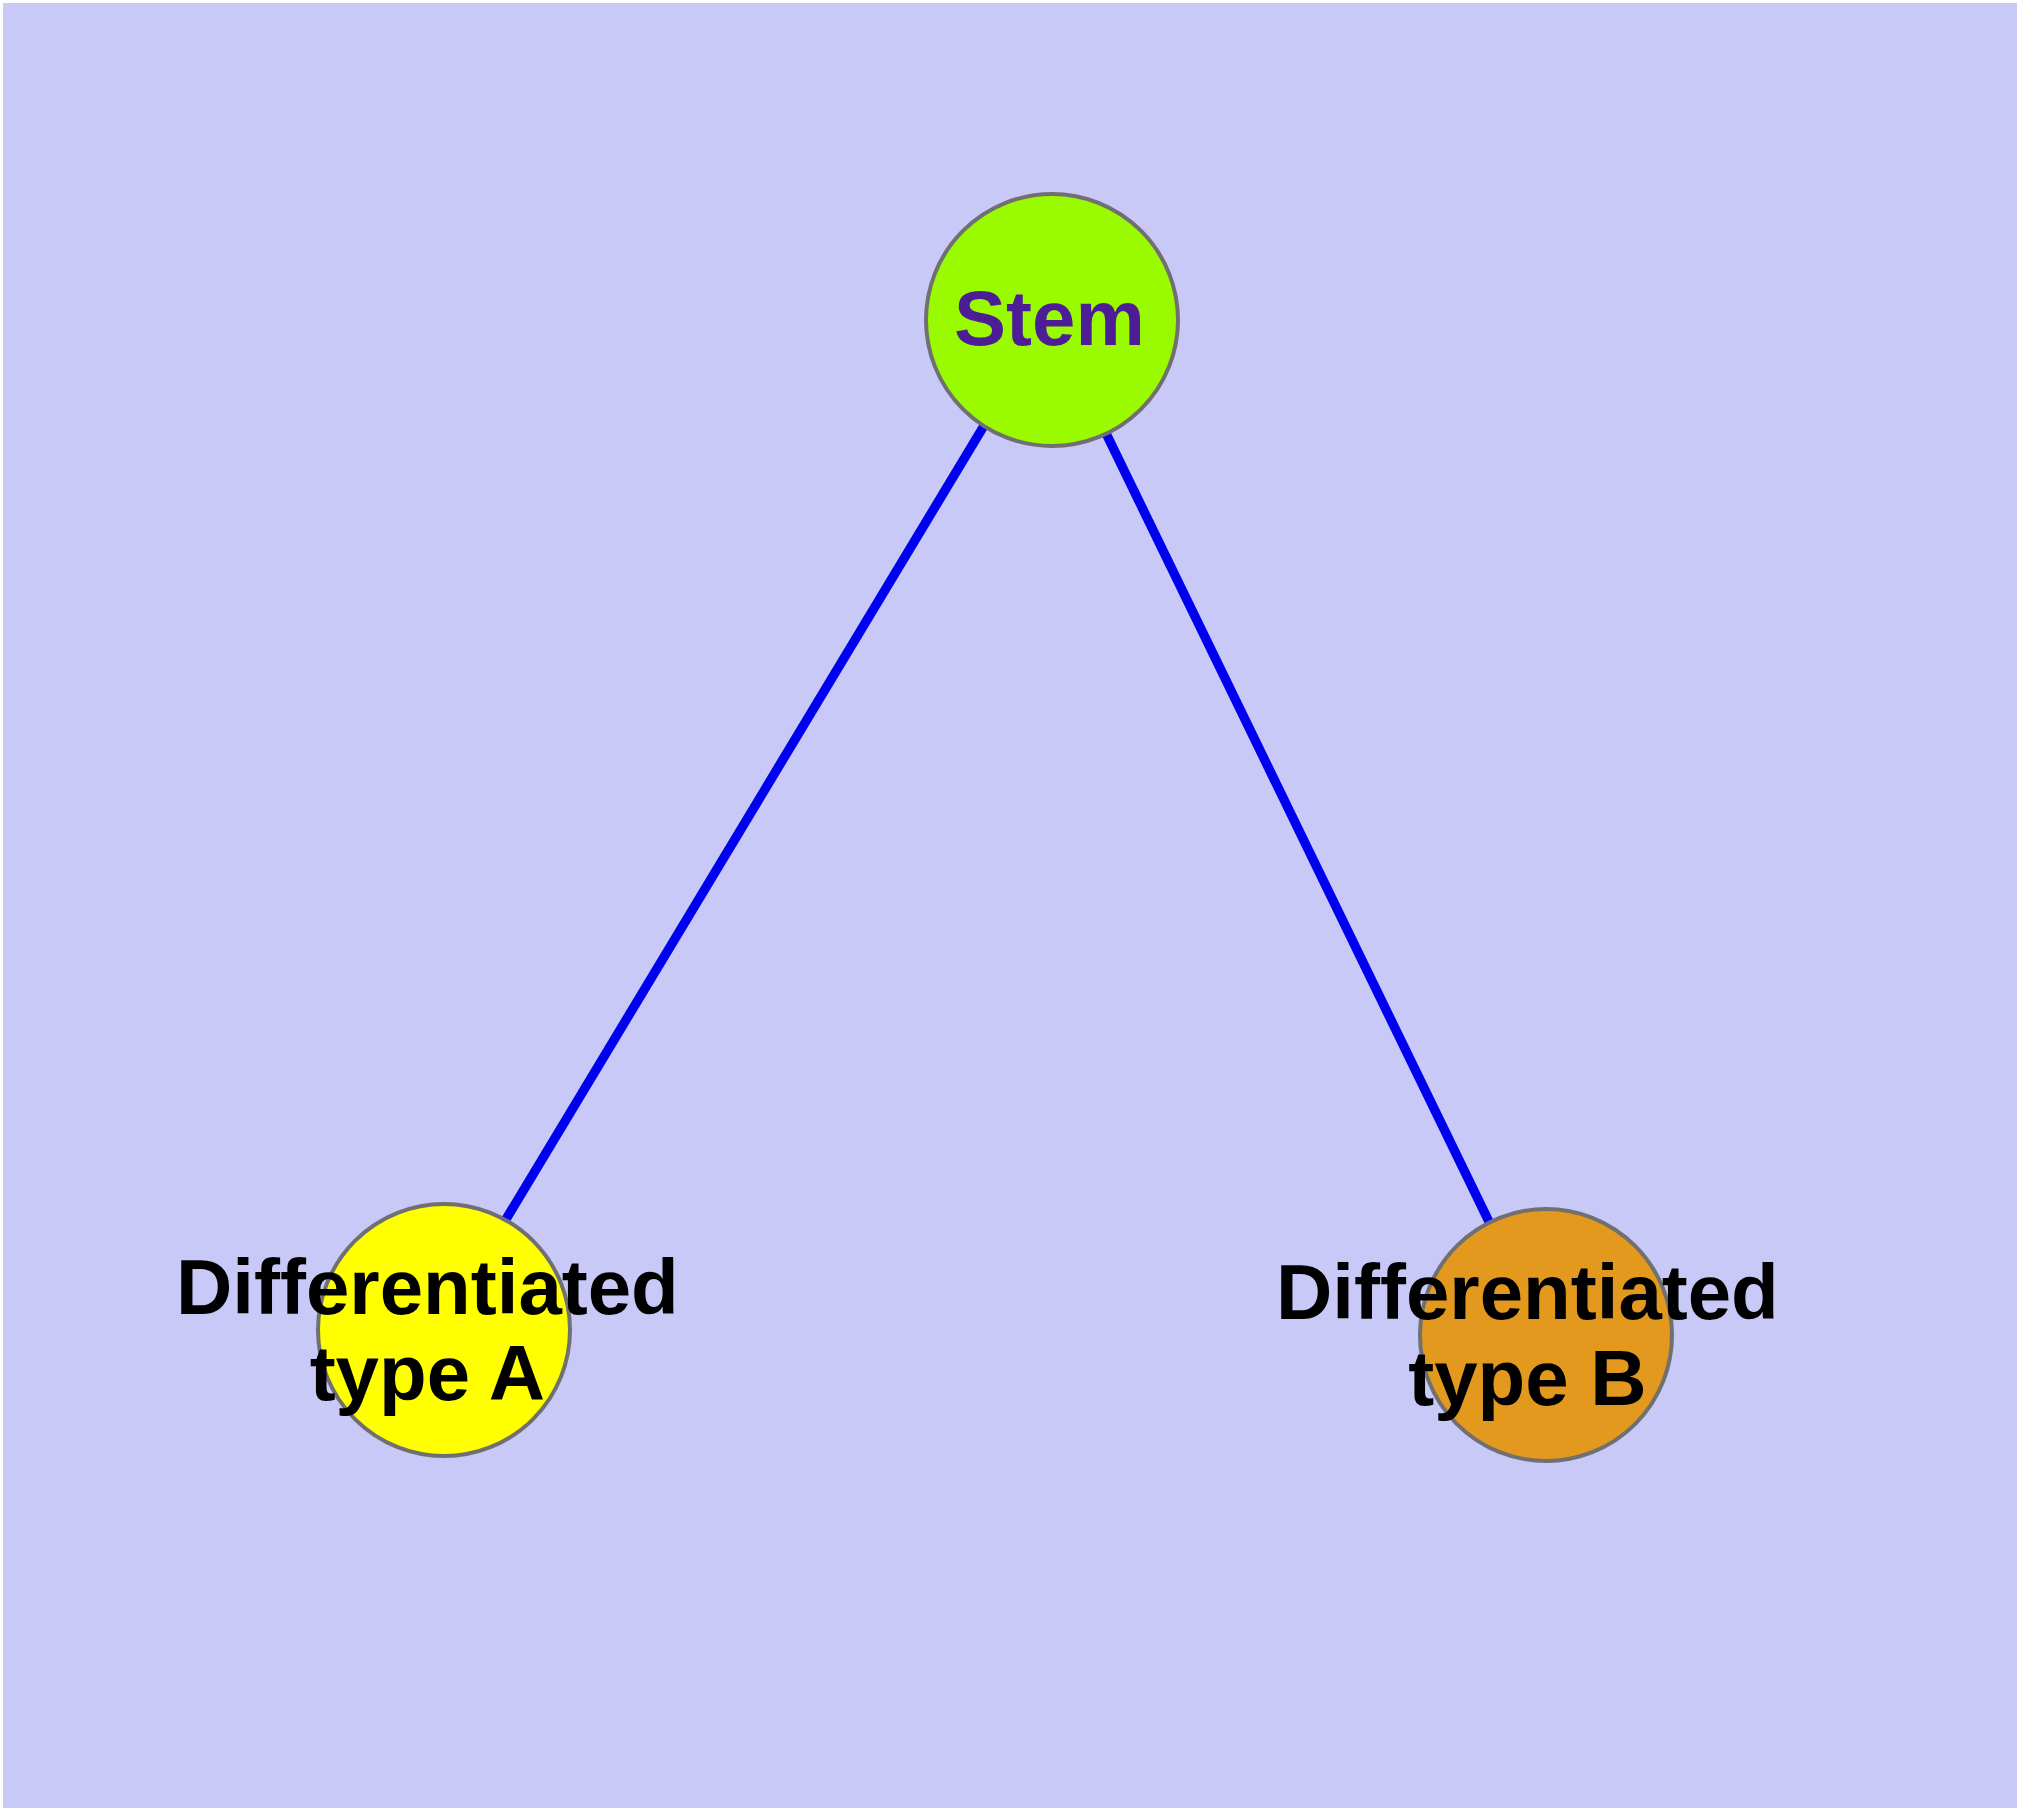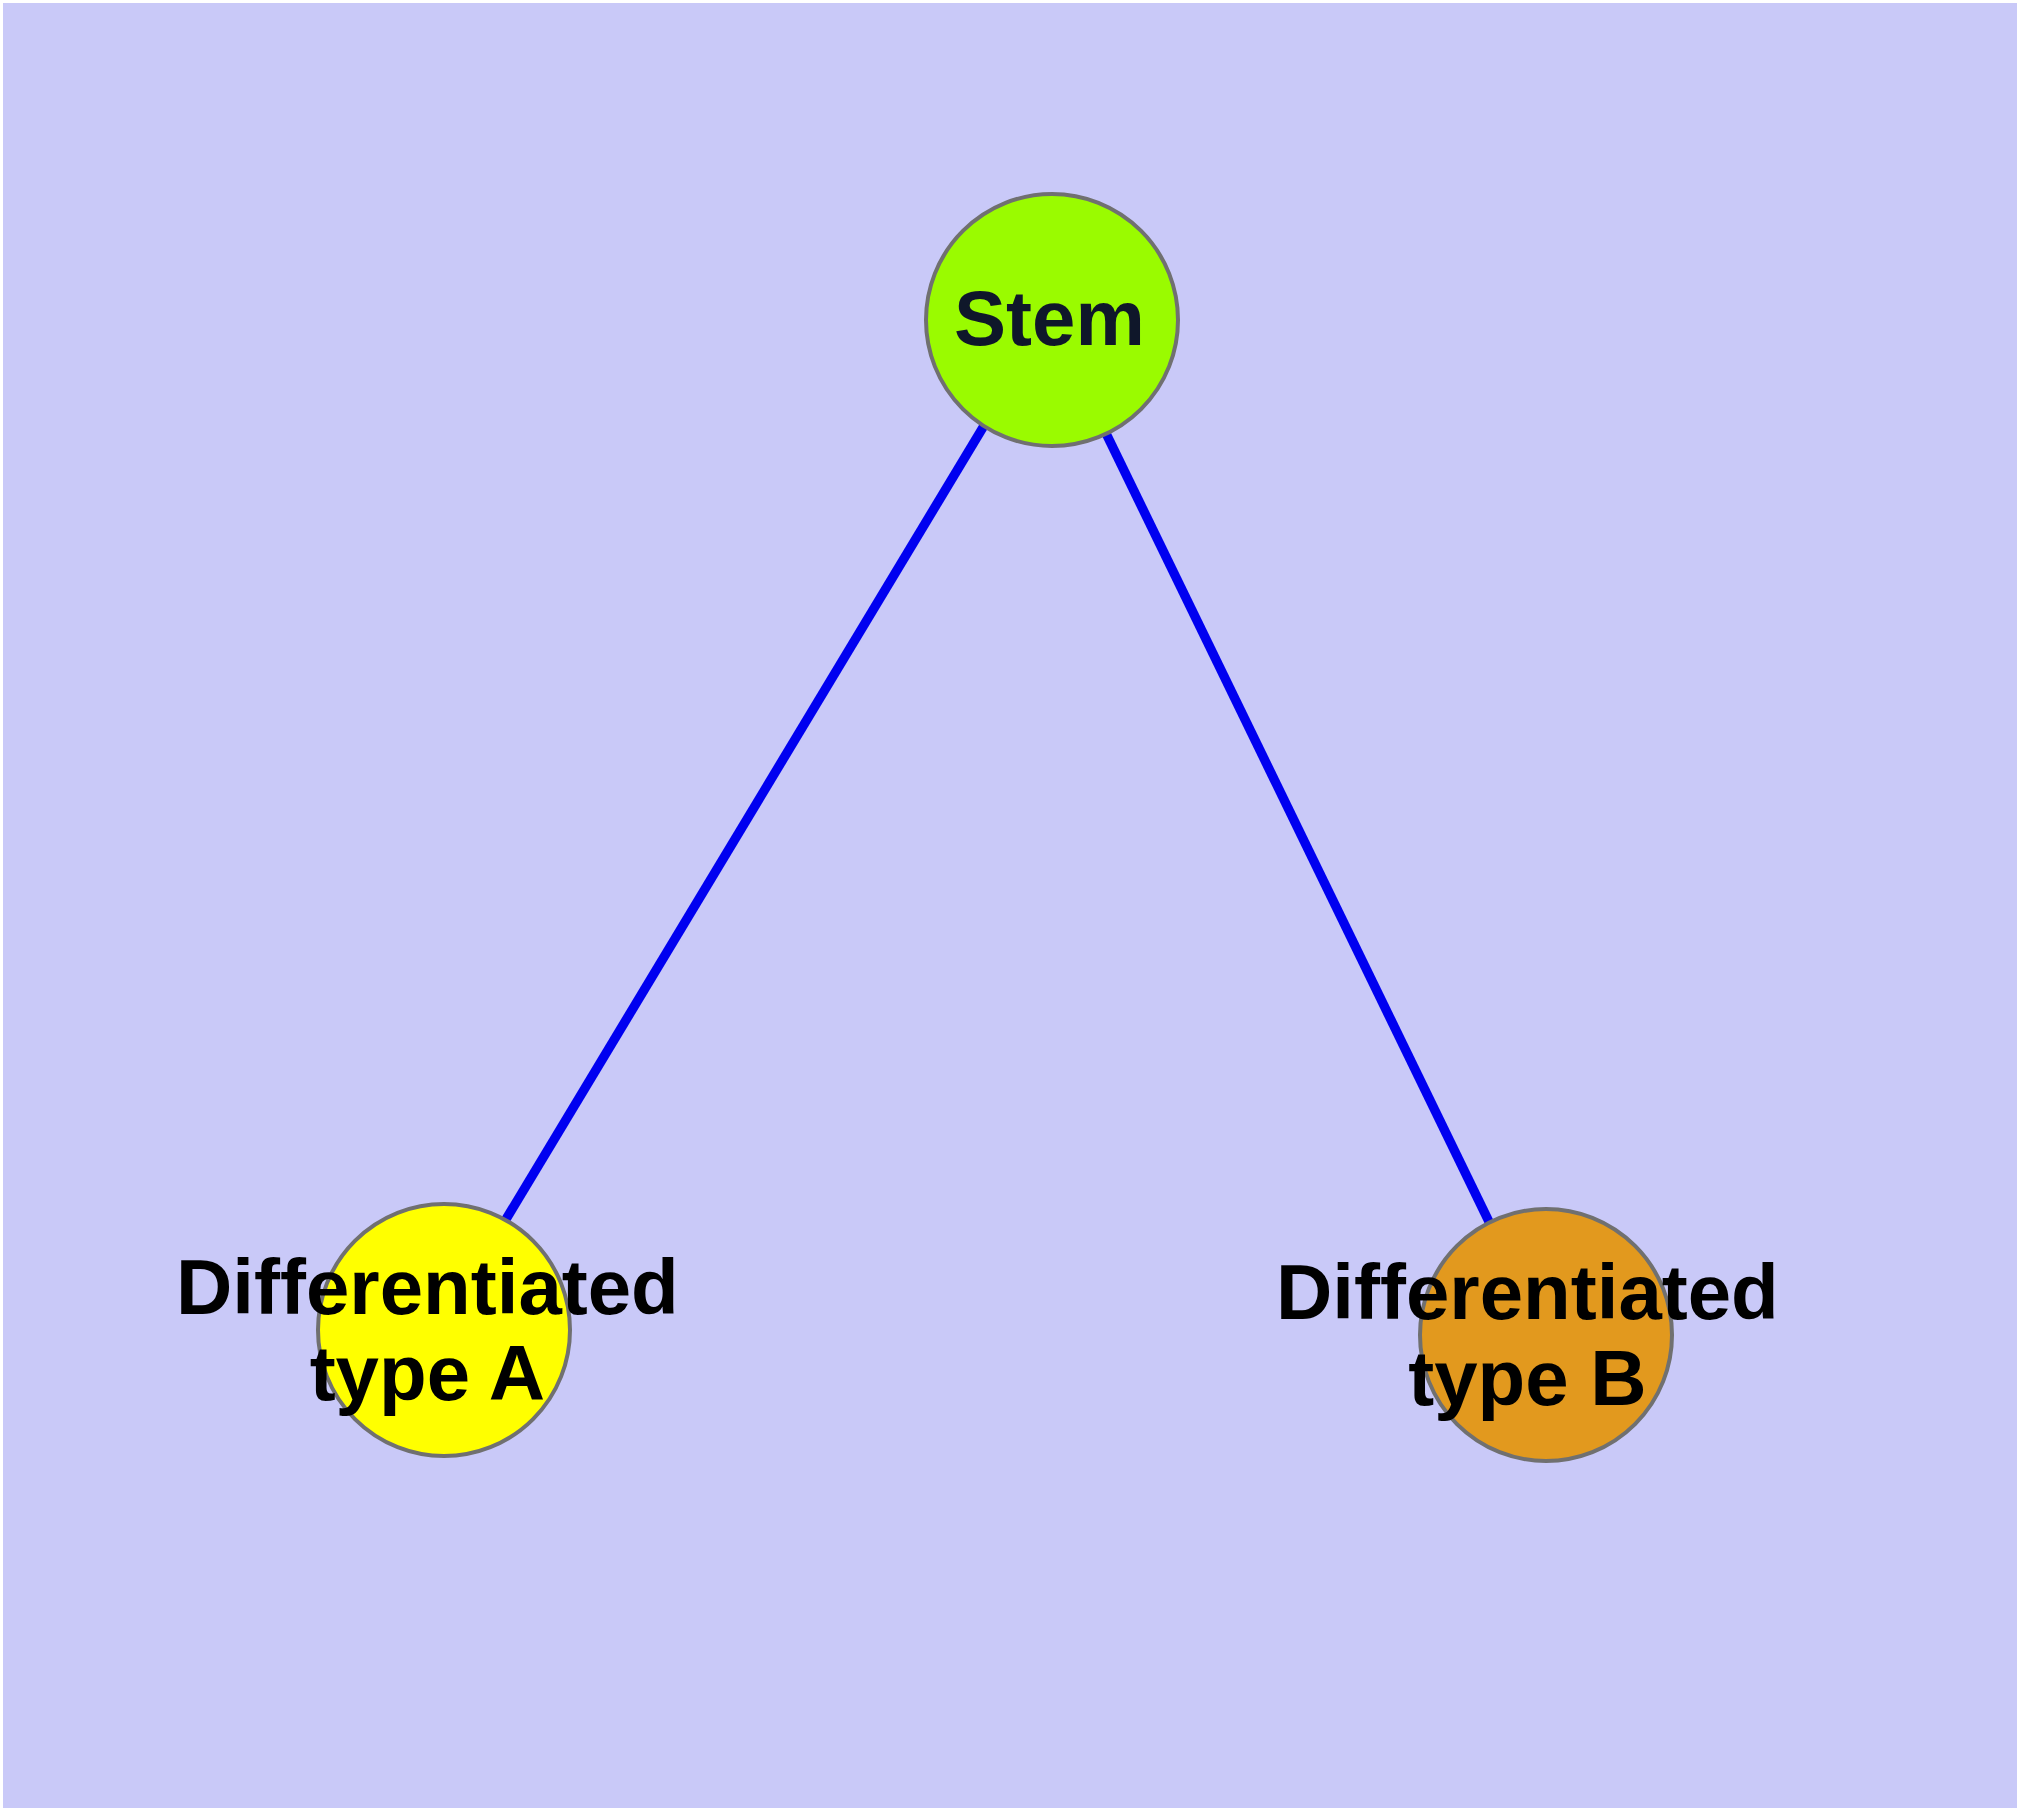--- a/index.html
+++ b/index.html
@@ -59,21 +59,21 @@
 
   <svg class="edges" viewBox="0 0 2384 2138">
     <line x1="1238" y1="374" x2="520" y2="1566" stroke-width="11" stroke="#0000f0"></line>
     <line x1="1238" y1="374" x2="1820" y2="1572" stroke-width="11" stroke="#0000f0"></line>
   </svg>
 
   <div class="node node-stem" style="background: rgb(154, 251, 0); border-color: rgb(112, 112, 112);"></div>
   <div class="node node-type-a" style="background: rgb(255, 255, 0); border-color: rgb(112, 112, 112);"></div>
   <div class="node node-type-b" style="background: rgb(226, 153, 30); border-color: rgb(112, 112, 112);"></div>
 
-  <div class="node-label label-stem" style="color: #0f172a;">Stem</div>
+  <div class="node-label label-stem" style="color: #4c1d95;">Stem</div>
 
   <div class="node-label label-type-a" style="color: rgb(0, 0, 0);">Differentiated
 type A</div>
 
   <div class="node-label label-type-b" style="color: rgb(0, 0, 0);">Differentiated
 type B</div>
 
 </div>
 
 

